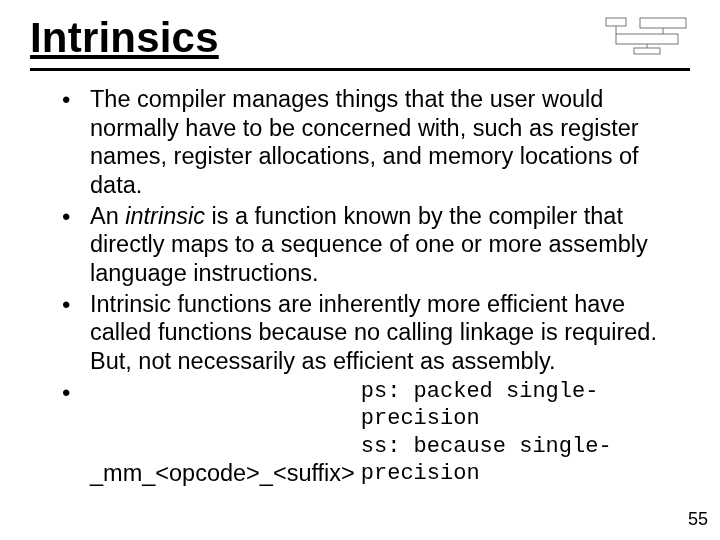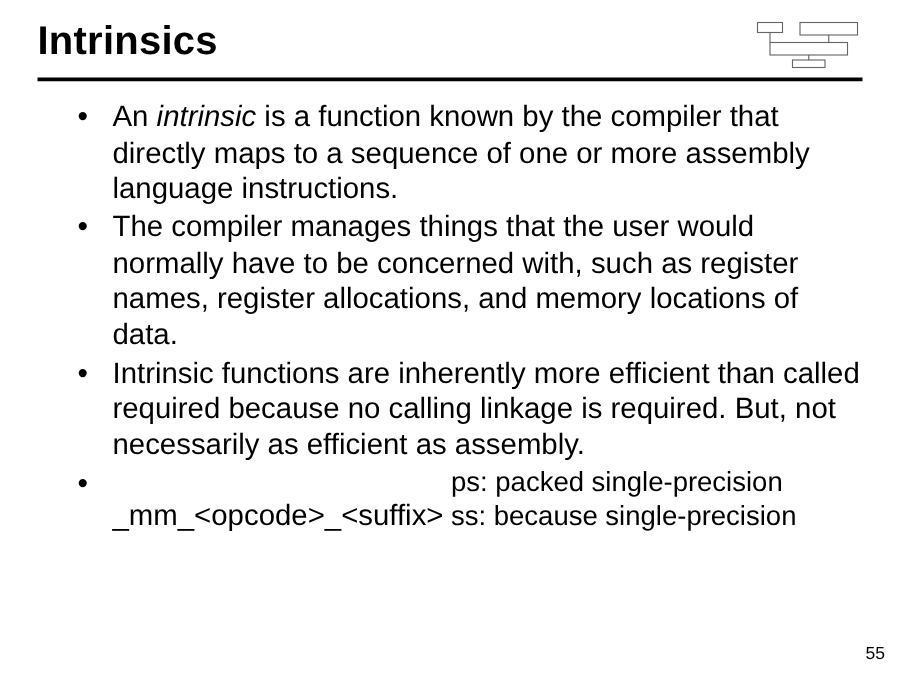--- a/index.html
+++ b/index.html
@@ -21,23 +21,24 @@
   }
   .title-row {
     display: flex;
     justify-content: space-between;
     align-items: flex-start;
     border-bottom: 3px solid #000;
     padding-bottom: 6px;
     margin-bottom: 14px;
   }
   .title {
-    font-size: 32px;
+    font-size: 42px;
     font-weight: bold;
     letter-spacing: 0.2px;
+    text-decoration: underline;
   }
   .header-graphic {
     margin-top: 2px;
   }
   .body {
     padding-left: 2px;
   }
   ul.bullets {
     list-style: none;
     margin: 0;
@@ -59,26 +60,27 @@
   }
   .italic { font-style: italic; }
   .last-row {
     display: flex;
     align-items: flex-end;
   }
   .suffix-block {
     margin-left: 6px;
     font-size: 22px;
     line-height: 1.25;
+    font-family: Liberation Mono, monospace;
   }
   .page-number {
     position: absolute;
     right: 12px;
     bottom: 10px;
-    font-size: 14px;
+    font-size: 18px;
   }
 </style>
 </head>
 <body>
 
 <div class="slide">
 
   <div class="title-row">
     <div class="title">Intrinsics</div>
     <svg class="header-graphic" width="86" height="40" viewBox="0 0 86 40">
@@ -91,29 +93,29 @@
         <line x1="59" y1="12" x2="59" y2="18"></line>
         <line x1="43" y1="28" x2="43" y2="32"></line>
       </g>
     </svg>
   </div>
 
   <div class="body">
     <ul class="bullets">
 
       <li>
+        <span>The compiler manages things that the user would normally have to be concerned with, such as register names, register allocations, and memory locations of data.</span>
+      </li>
+
+      <li>
         <span>An </span><span class="italic">intrinsic</span><span> is a function known by the compiler that directly maps to a sequence of one or more assembly language instructions.</span>
       </li>
 
       <li>
-        <span>The compiler manages things that the user would normally have to be concerned with, such as register names, register allocations, and memory locations of data.</span>
-      </li>
-
-      <li>
-        <span>Intrinsic functions are inherently more efficient than called required because no calling linkage is required. But, not necessarily as efficient as assembly.</span>
+        <span>Intrinsic functions are inherently more efficient have called functions because no calling linkage is required. But, not necessarily as efficient as assembly.</span>
       </li>
 
       <li>
         <div class="last-row">
           <span>_mm_&lt;opcode&gt;_&lt;suffix&gt;</span>
           <div class="suffix-block">
             <div>ps: packed single-precision</div>
             <div>ss: because single-precision</div>
           </div>
         </div>

